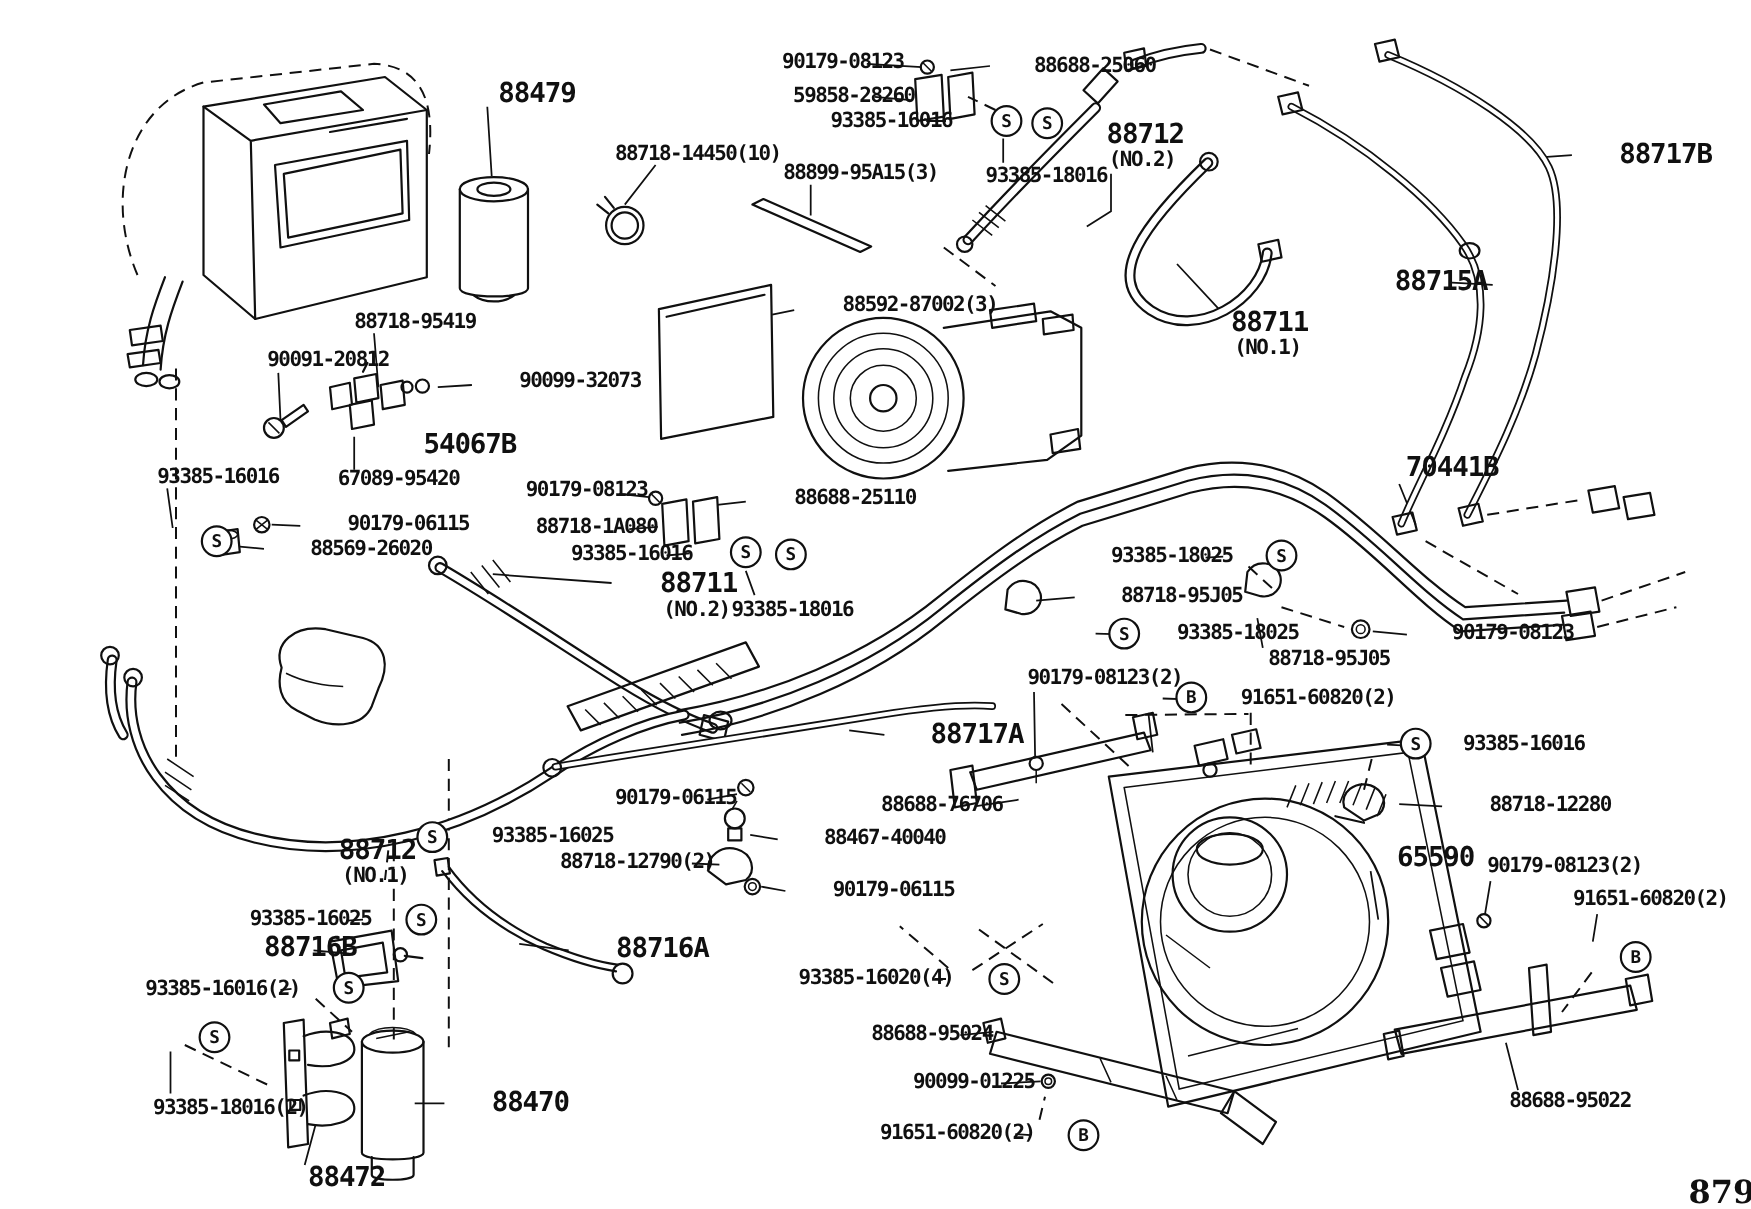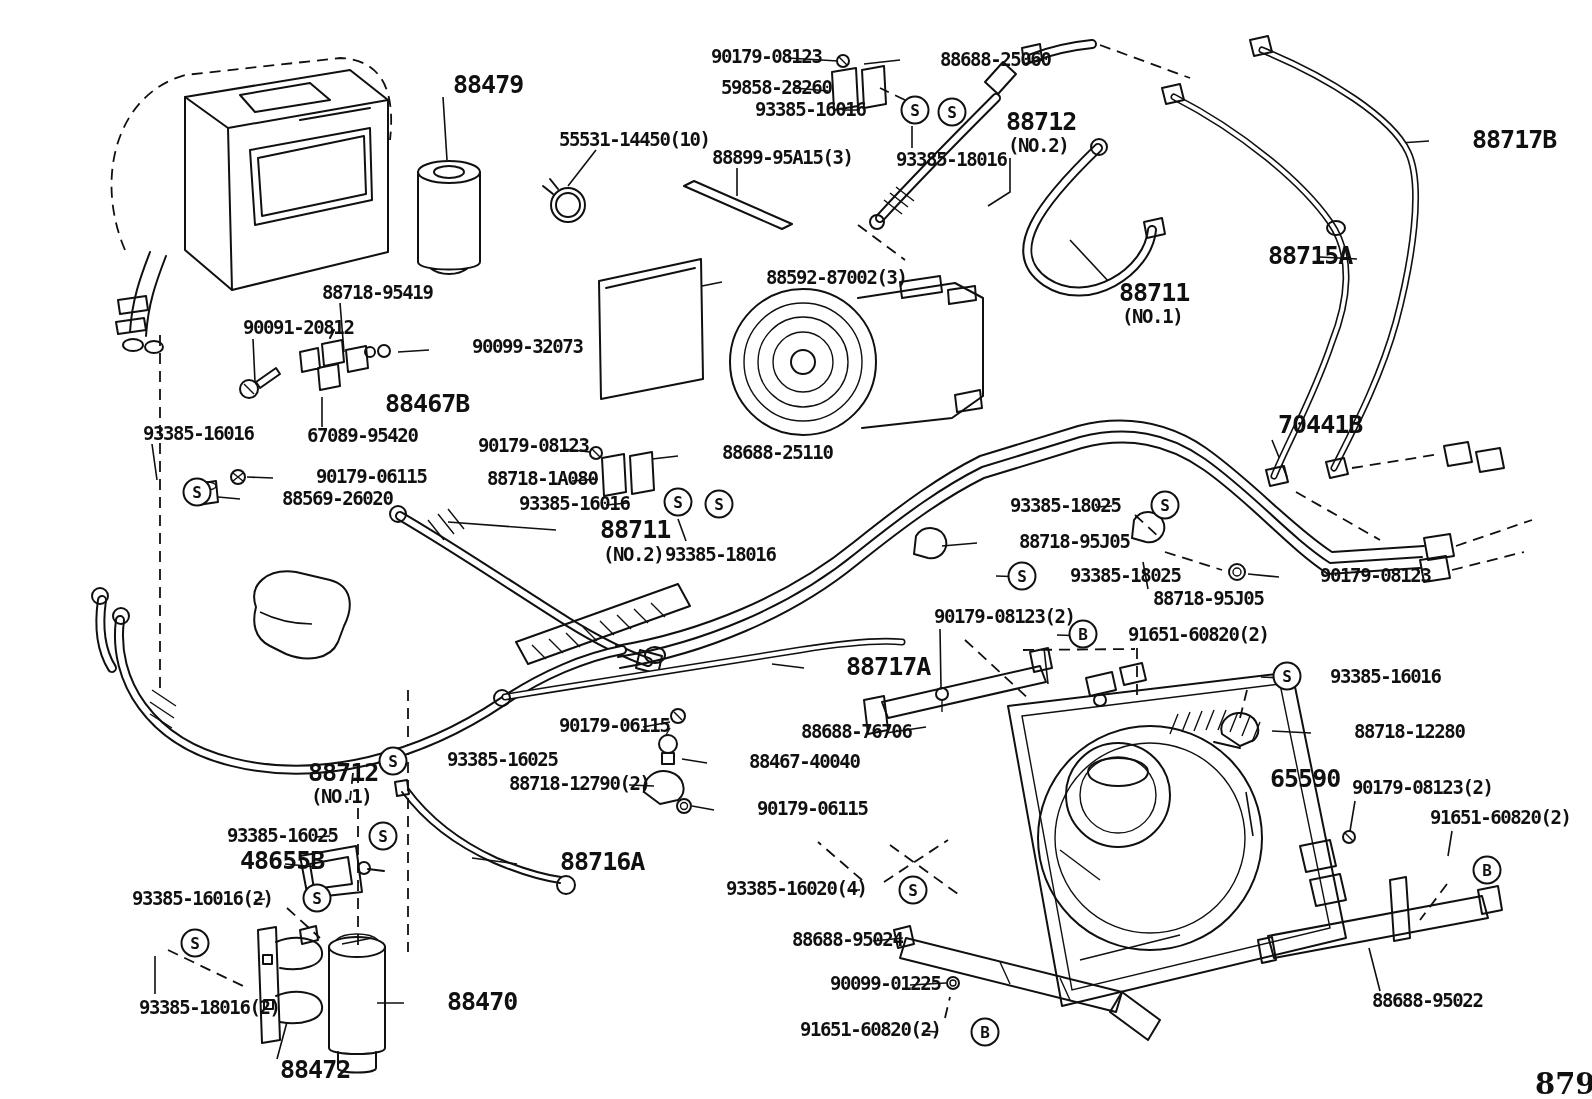--- a/index.html
+++ b/index.html
@@ -269,27 +269,27 @@
 
   <div class="labels-layer">
       <div class="lbl" style="left: 671px; top: 57px;">90179-08123</div>
       <div class="lbl" style="left: 900px; top: 60px;">88688-25060</div>
       <div class="lbl" style="left: 681px; top: 88px;">59858-28260</div>
       <div class="lbl" style="left: 715px; top: 110px;">93385-16016</div>
       <div class="lbl em" style="left: 966px; top: 122px;">88712</div>
       <div class="lbl" style="left: 968px; top: 146px;">(NO.2)</div>
       <div class="lbl" style="left: 856px; top: 160px;">93385-18016</div>
       <div class="lbl em" style="left: 413px; top: 85px;">88479</div>
-      <div class="lbl" style="left: 519px; top: 140px;">55531-14450(10)</div>
+      <div class="lbl" style="left: 519px; top: 140px;">88718-14450(10)</div>
       <div class="lbl" style="left: 672px; top: 158px;">88899-95A15(3)</div>
       <div class="lbl" style="left: 726px; top: 278px;">88592-87002(3)</div>
       <div class="lbl" style="left: 282px; top: 293px;">88718-95419</div>
       <div class="lbl" style="left: 203px; top: 328px;">90091-20812</div>
       <div class="lbl" style="left: 432px; top: 347px;">90099-32073</div>
-      <div class="lbl em" style="left: 345px; top: 404px;">88467B</div>
+      <div class="lbl em" style="left: 345px; top: 404px;">54067B</div>
       <div class="lbl" style="left: 267px; top: 436px;">67089-95420</div>
       <div class="lbl" style="left: 103px; top: 434px;">93385-16016</div>
       <div class="lbl" style="left: 276px; top: 477px;">90179-06115</div>
       <div class="lbl" style="left: 242px; top: 499px;">88569-26020</div>
       <div class="lbl" style="left: 438px; top: 446px;">90179-08123</div>
       <div class="lbl" style="left: 682px; top: 453px;">88688-25110</div>
       <div class="lbl" style="left: 447px; top: 479px;">88718-1A080</div>
       <div class="lbl" style="left: 479px; top: 504px;">93385-16016</div>
       <div class="lbl em" style="left: 560px; top: 530px;">88711</div>
       <div class="lbl" style="left: 563px; top: 555px;">(NO.2)</div>
@@ -309,21 +309,21 @@
       <div class="lbl em" style="left: 806px; top: 667px;">88717A</div>
       <div class="lbl" style="left: 519px; top: 726px;">90179-06115</div>
       <div class="lbl" style="left: 761px; top: 732px;">88688-76706</div>
       <div class="lbl" style="left: 709px; top: 762px;">88467-40040</div>
       <div class="lbl" style="left: 407px; top: 760px;">93385-16025</div>
       <div class="lbl" style="left: 469px; top: 784px;">88718-12790(2)</div>
       <div class="lbl" style="left: 717px; top: 809px;">90179-06115</div>
       <div class="lbl em" style="left: 268px; top: 773px;">88712</div>
       <div class="lbl" style="left: 271px; top: 797px;">(NO.1)</div>
       <div class="lbl" style="left: 187px; top: 836px;">93385-16025</div>
-      <div class="lbl em" style="left: 200px; top: 861px;">48655B</div>
+      <div class="lbl em" style="left: 200px; top: 861px;">88716B</div>
       <div class="lbl em" style="left: 520px; top: 862px;">88716A</div>
       <div class="lbl" style="left: 92px; top: 899px;">93385-16016(2)</div>
       <div class="lbl" style="left: 99px; top: 1008px;">93385-18016(2)</div>
       <div class="lbl em" style="left: 407px; top: 1002px;">88470</div>
       <div class="lbl em" style="left: 240px; top: 1070px;">88472</div>
       <div class="lbl" style="left: 686px; top: 889px;">93385-16020(4)</div>
       <div class="lbl" style="left: 752px; top: 940px;">88688-95024</div>
       <div class="lbl" style="left: 790px; top: 984px;">90099-01225</div>
       <div class="lbl" style="left: 760px; top: 1030px;">91651-60820(2)</div>
       <div class="lbl em" style="left: 1230px; top: 779px;">65590</div>

